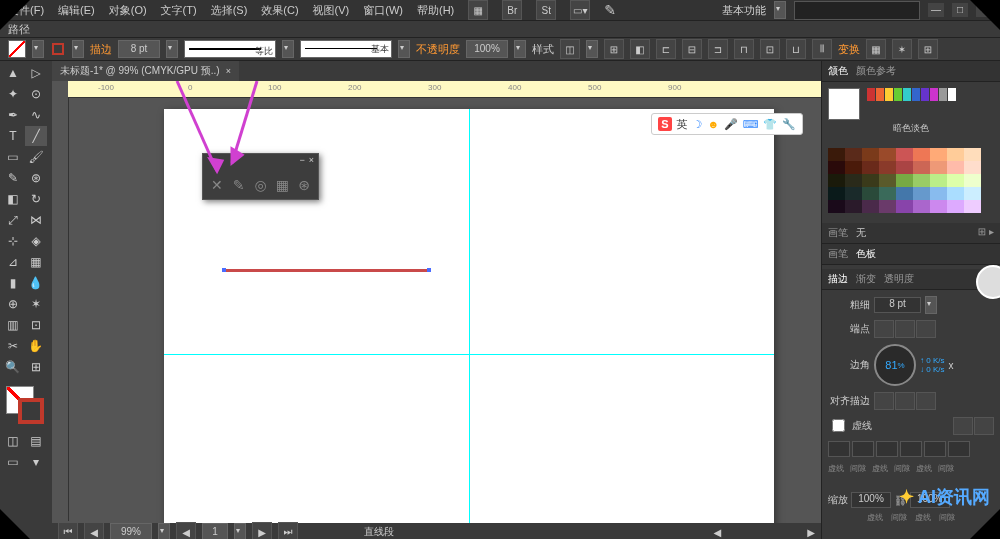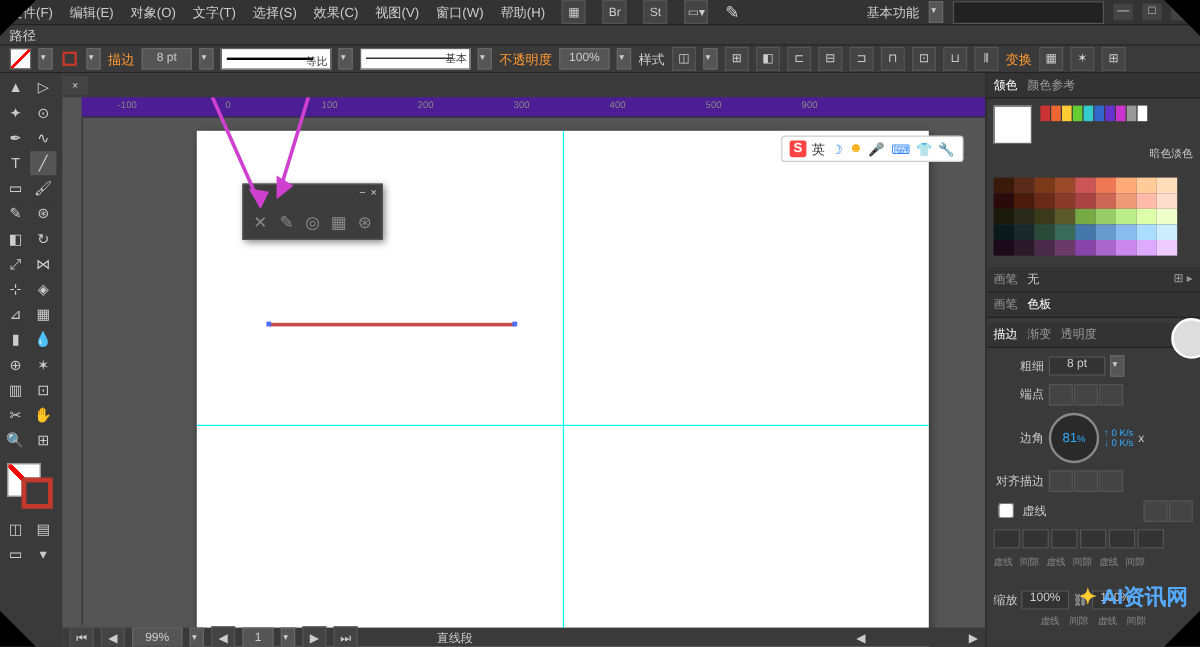--- a/index.html
+++ b/index.html
@@ -23,21 +23,21 @@
 .tool-row{display:flex;gap:1px}
 .tool{width:22px;height:20px;background:#3a3a3a;display:flex;align-items:center;justify-content:center;font-size:12px;color:#ccc;cursor:pointer}
 .fill-stroke{margin-top:8px;position:relative;height:40px}
 .fs-fill{width:26px;height:26px;background:#fff;border:1px solid #888;position:absolute;top:0;left:4px}
 .fs-fill:after{content:"";position:absolute;inset:0;background:linear-gradient(45deg,transparent 45%,#f00 45%,#f00 55%,transparent 55%)}
 .fs-stroke{width:26px;height:26px;background:#3a3a3a;border:4px solid #c0392b;box-sizing:border-box;position:absolute;top:12px;left:16px}
 .canvas-area{flex:1;background:#555;position:relative;overflow:hidden}
 .tab-bar{height:20px;background:#3a3a3a;display:flex;align-items:center}
 .tab{padding:3px 8px;background:#444;font-size:10px;display:flex;align-items:center;gap:6px}
 .tab .x{font-size:9px;cursor:pointer}
-.ruler-h{height:16px;background:#4c1d95;position:relative;border-bottom:1px solid #333;margin-left:16px;font-size:8px;color:#888}
+.ruler-h{height:16px;background:#fef9c3;position:relative;border-bottom:1px solid #333;margin-left:16px;font-size:8px;color:#888}
 .ruler-h span{position:absolute;top:2px}
 .ruler-v{width:16px;background:#555;position:absolute;left:0;top:36px;bottom:20px;border-right:1px solid #333}
 .artboard{position:absolute;left:112px;top:48px;width:610px;height:430px;background:#fff;box-shadow:2px 2px 8px rgba(0,0,0,.4)}
 .guide-v{position:absolute;left:50%;top:0;bottom:0;width:1px;background:#0ff}
 .guide-h{position:absolute;top:245px;left:0;right:0;height:1px;background:#0ff}
 .red-line{position:absolute;top:160px;left:60px;width:205px;height:3px;background:#c94a4a}
 .red-line:before,.red-line:after{content:"";position:absolute;width:4px;height:4px;background:#4a6cff;top:-1px}
 .red-line:before{left:-2px}.red-line:after{right:-2px}
 .popup{position:absolute;left:150px;top:92px;width:115px;height:45px;background:#3d3d3d;border:1px solid #555;box-shadow:2px 2px 6px rgba(0,0,0,.5);z-index:10}
 .popup-tabs{height:14px;display:flex;justify-content:flex-end;padding:1px 4px;gap:4px;font-size:9px}
@@ -229,20 +229,21 @@
       </div>
     <div class="tool-row">
         <div class="tool">▭</div>
         <div class="tool">▾</div>
       </div>
   </div>
 
   <div class="canvas-area">
     <div class="tab-bar">
       <div class="tab">
+        <span>未标题-1* @ 99% (CMYK/GPU 预..)</span>
         <span class="x">×</span>
       </div>
     </div>
     <div class="ruler-h">
       <span style="left:30px">-100</span>
         <span style="left:120px">0</span>
         <span style="left:200px">100</span>
         <span style="left:280px">200</span>
         <span style="left:360px">300</span>
         <span style="left:440px">400</span>
@@ -316,21 +317,21 @@
           <div style="background:#e63"></div>
           <div style="background:#fc3"></div>
           <div style="background:#6c3"></div>
           <div style="background:#3cc"></div>
           <div style="background:#36c"></div>
           <div style="background:#63c"></div>
           <div style="background:#c3c"></div>
           <div style="background:#999"></div>
           <div style="background:#fff"></div>
       </div>
-      <div style="display:flex;justify-content:flex-end;font-size:9px;margin-top:2px">
+      <div style="display:flex;justify-content:center;font-size:9px;margin-top:2px">
           <span>暗色</span>
           <span>淡色</span>
         </div>
     </div>
     <div class="swatches-panel">
       <div class="sw-row">
           <div style="background:#3a1a0a"></div>
           <div style="background:#5a2a1a"></div>
           <div style="background:#7a3a1a"></div>
           <div style="background:#9a4a2a"></div>

